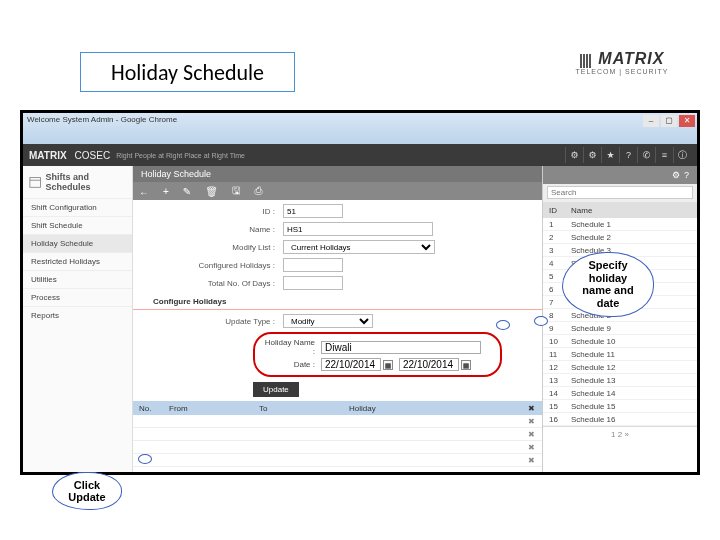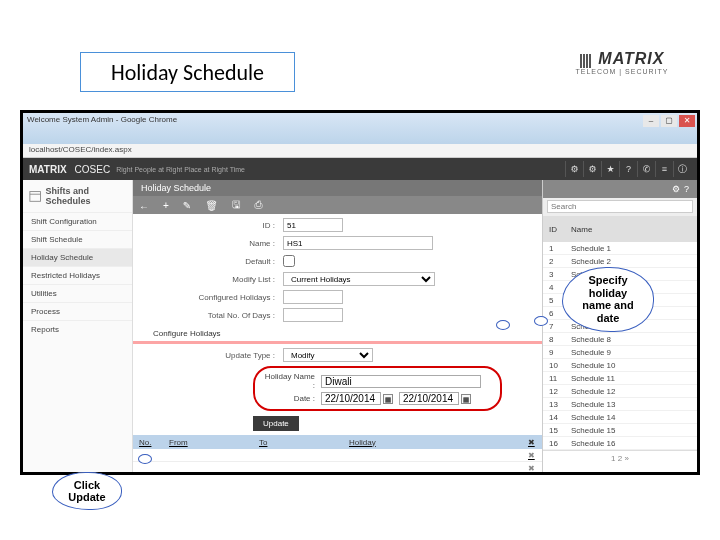--- a/index.html
+++ b/index.html
@@ -41,52 +41,52 @@
   .form-area { flex: 1; padding: 0; background: #fff; position: relative; }
   .panel-title { background: #777; color: #fff; font-size: 9px; padding: 3px 8px; }
   .toolbar-strip { background: #888; height: 18px; display: flex; align-items: center; padding: 0 6px; gap: 14px; }
   .toolbar-strip span { color: #fff; font-size: 10px; }
   
   .form-row { display: flex; align-items: center; margin: 4px 0; padding: 0 20px; }
   .form-row label { width: 130px; text-align: right; font-size: 8px; color: #555; padding-right: 8px; }
   .form-row input, .form-row select { height: 14px; border: 1px solid #bbb; font-size: 8px; padding: 0 3px; background: #fff; }
   .form-row input { width: 150px; }
   .form-row input.narrow { width: 60px; }
-  .section-hdr { font-size: 8px; font-weight: normal; color: #333; padding: 3px 20px; border-bottom: 3px solid #fca5a5; margin-top: 2px; }
+  .section-hdr { font-size: 8px; font-weight: bold; color: #333; padding: 3px 20px; border-bottom: 1px solid #fca5a5; margin-top: 2px; }
   
   .highlight-box { border: 2.5px solid #d40000; border-radius: 18px; padding: 2px 6px; margin: 2px 40px 2px 120px; }
   .hl-row { display: flex; align-items: center; margin: 2px 0; font-size: 8px; }
   .hl-row label { width: 60px; text-align: right; padding-right: 6px; color: #444; }
   .hl-row input { height: 13px; border: 1px solid #aaa; font-size: 10px; padding: 0 3px; }
   .cal { display: inline-block; width: 10px; height: 10px; border: 1px solid #888; background: #f8f8f8; margin-left: 2px; vertical-align: middle; font-size: 7px; text-align: center; line-height: 9px; }
   .update-btn { background: #3a3a3a; color: #fff; font-size: 8px; padding: 3px 10px; border: none; margin: 3px auto 0 120px; display: inline-block; }
   
-  .grid-area { margin-top: 4px; text-decoration: underline; }
+  .grid-area { margin-top: 4px; }
   .grid-hdr { display: flex; background: #bcd3ea; font-size: 8px; color: #333; height: 14px; align-items: center; }
   .grid-hdr div { padding: 0 6px; }
   .gc1 { width: 30px; } .gc2 { width: 90px; } .gc3 { width: 90px; } .gc4 { flex: 1; } .gc5 { width: 20px; }
   .grid-row { display: flex; height: 13px; border-bottom: 1px solid #eee; font-size: 8px; align-items: center; }
   .grid-row div { padding: 0 6px; }
   .grid-row .gc5 { color: #888; }
   
   .right-list { width: 155px; background: #fff; border-left: 1px solid #ccc; display: flex; flex-direction: column; }
   .rl-toolbar { background: #888; height: 18px; display: flex; align-items: center; justify-content: flex-end; padding: 0 4px; }
   .rl-toolbar span { color: #fff; font-size: 9px; margin-right: 4px; }
   .rl-search { height: 18px; padding: 2px 4px; background: #eee; }
   .rl-search input { width: 100%; height: 13px; border: 1px solid #ccc; font-size: 8px; padding: 0 3px; }
-  .rl-hdr { display: flex; background: #dfdfdf; font-size: 8px; color: #333; height: 26px; align-items: center; }
+  .rl-hdr { display: flex; background: #dfdfdf; font-size: 8px; color: #333; height: 16px; align-items: center; }
   .rl-hdr .rlc1 { width: 28px; padding-left: 6px; } .rl-hdr .rlc2 { flex: 1; }
   .rl-row { display: flex; font-size: 8px; color: #444; height: 13px; align-items: center; border-bottom: 1px solid #f0f0f0; }
   .rl-row .rlc1 { width: 28px; padding-left: 6px; } .rl-row .rlc2 { flex: 1; }
   .rl-footer { text-align:center; font-size:8px; color:#888; padding:3px 0; border-top:1px solid #ddd; }
   
   .callout { position: absolute; background: #fff; border: 1.5px solid #3a5fbf; font-size: 11px; font-weight: bold; text-align: center; padding: 6px 10px; }
   .callout.cloud { border-radius: 50% 50% 45% 55% / 55% 50% 50% 50%; }
   .callout-update { position: absolute; bottom: 30px; left: 52px; width: 70px; border-radius: 50%; }
-  .callout-specify { position: absolute; top: 267px; right: 66px; width: 92px; line-height: 1.15; }
+  .callout-specify { position: absolute; top: 252px; right: 66px; width: 92px; line-height: 1.15; }
   .dot { position: absolute; width: 14px; height: 10px; border: 1.5px solid #3a5fbf; border-radius: 50%; background: #fff; }
 </style>
 </head>
 <body>
 
 <div class="slide-header">
   <div class="title-box">Holiday Schedule</div>
 </div>
 <div class="logo-box">
   <span class="logo-bars"><span></span><span></span><span></span><span></span></span>
@@ -97,21 +97,20 @@
 <div class="screenshot">
 
   <div class="chrome-titlebar">
     <span>Welcome System Admin - Google Chrome</span>
     <div class="chrome-btns">
       <div class="chrome-min">–</div>
       <div class="chrome-max">▢</div>
       <div class="chrome-close">✕</div>
     </div>
   </div>
-  <div class="addr">localhost/COSEC/index.aspx</div>
 
   <div class="app-header">
     <span class="mx">MATRIX</span>
     <span class="cosec">COSEC</span>
     <span class="tag">Right People at Right Place at Right Time</span>
     <div class="app-icons">
       <div>⚙</div>
       <div>⚙</div>
       <div>★</div>
       <div>?</div>
@@ -156,24 +155,20 @@
 
         <div class="form-row">
           <label>ID :</label>
           <input class="narrow" value="51" style="">
         </div>
         <div class="form-row">
           <label>Name :</label>
           <input value="HS1" style="">
         </div>
         <div class="form-row">
-          <label>Default :</label>
-          <input type="checkbox" style="width: 12px;">
-        </div>
-        <div class="form-row">
           <label>Modify List :</label>
           <select style="width:152px"><option>Current Holidays</option></select>
         </div>
         <div class="form-row">
           <label>Configured Holidays :</label>
           <input class="narrow" style="">
         </div>
         <div class="form-row">
           <label>Total No. Of Days :</label>
           <input class="narrow" style="">

